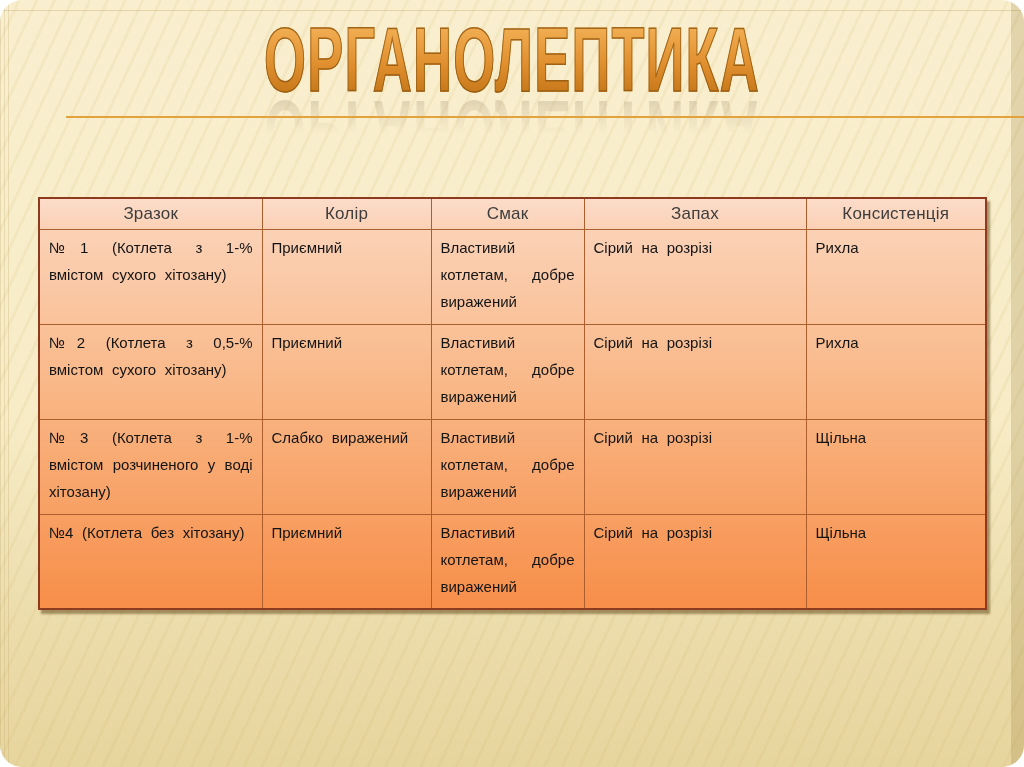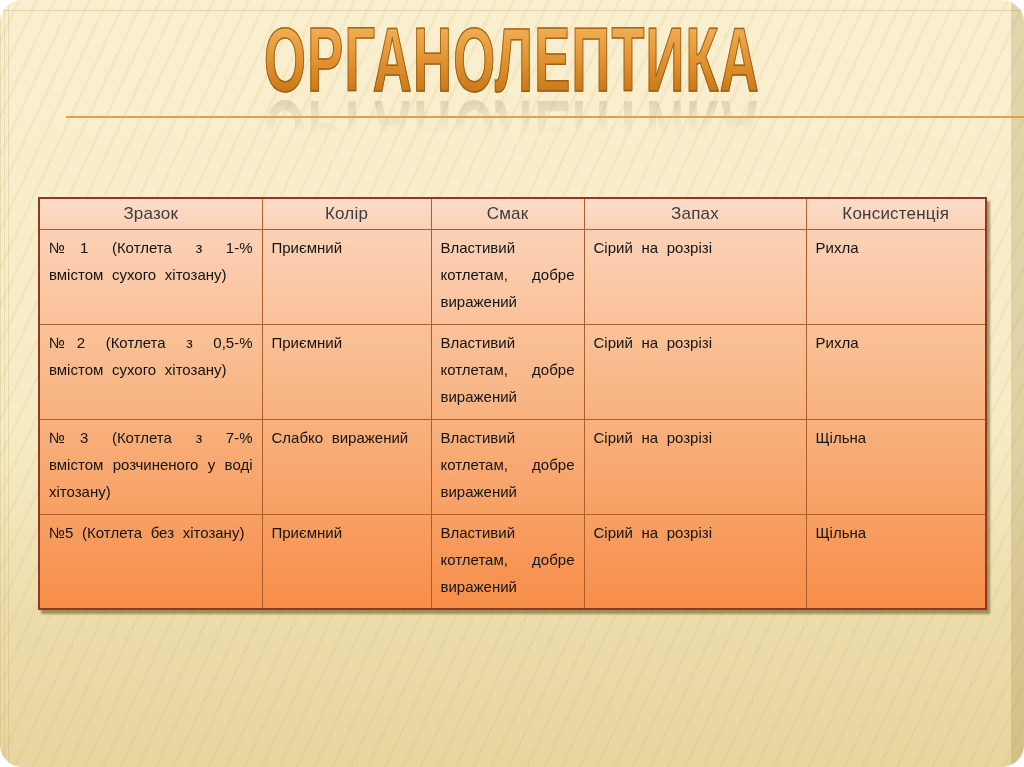--- a/index.html
+++ b/index.html
@@ -152,28 +152,28 @@
         <td>Рихла</td>
       </tr>
       <tr>
         <td>№2 (Котлета з 0,5-% вмістом сухого хітозану)</td>
         <td>Приємний</td>
         <td>Властивий котлетам, добре виражений</td>
         <td>Сірий на розрізі</td>
         <td>Рихла</td>
       </tr>
       <tr>
-        <td>№3 (Котлета з 7-% вмістом розчиненого у воді хітозану)</td>
+        <td>№3 (Котлета з 1-% вмістом розчиненого у воді хітозану)</td>
         <td>Слабко виражений</td>
         <td>Властивий котлетам, добре виражений</td>
         <td>Сірий на розрізі</td>
         <td>Щільна</td>
       </tr>
       <tr>
-        <td>№5 (Котлета без хітозану)</td>
+        <td>№4 (Котлета без хітозану)</td>
         <td>Приємний</td>
         <td>Властивий котлетам, добре виражений</td>
         <td>Сірий на розрізі</td>
         <td>Щільна</td>
       </tr>
     </tbody>
   </table>
 </div>
 
 </body></html>

